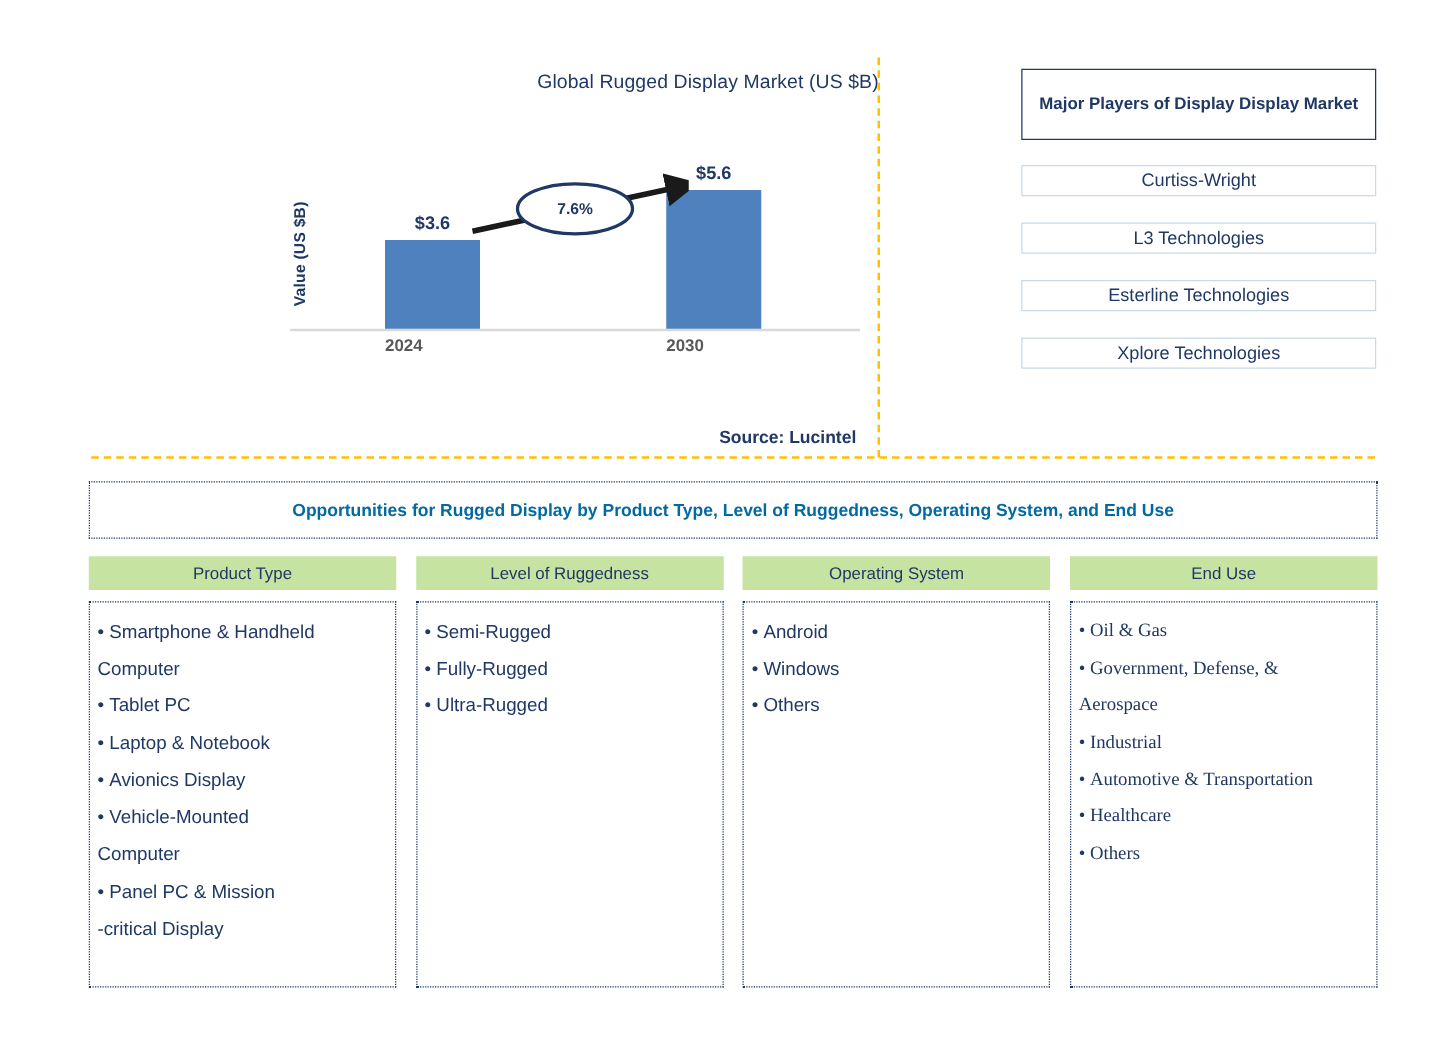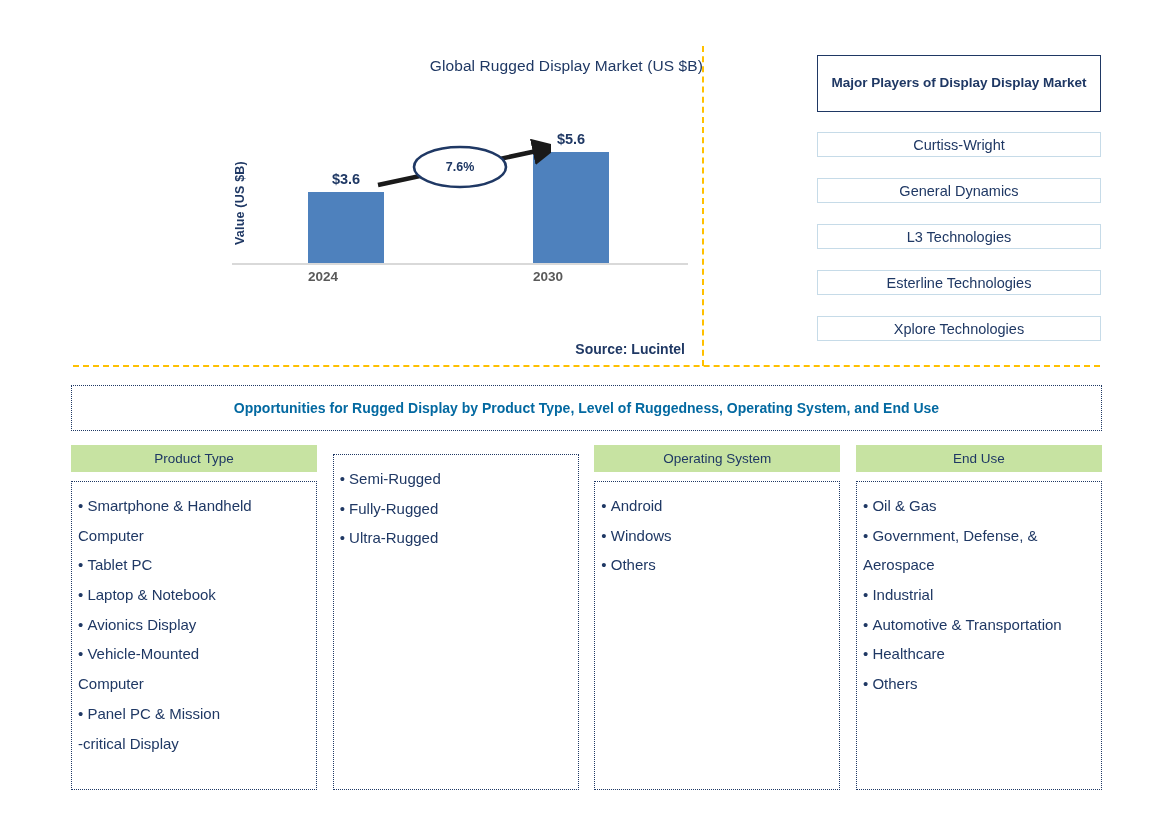--- a/index.html
+++ b/index.html
@@ -245,21 +245,21 @@
     text-indent: -2px;
     white-space: pre-wrap;
   }
   .bullet-item::before {
     content: "\2022\00a0";
   }
   .bullet-item.nobullet::before {
     content: "";
   }
   
-  #column-3 .column-body { overflow: visible; }
+  #column-3 .column-body { overflow: visible; font-family: Liberation Serif, serif; }
   #column-3 .bullet-item { white-space: nowrap; }
 </style>
 </head>
 <body>
 
 <div id="chart-panel">
 
   <div id="chart-title">Global Rugged Display Market (US $B)</div>
 
   <div class="y-axis-label">Value (US $B)</div>
@@ -288,21 +288,20 @@
 
   <div id="source-note">Source: Lucintel</div>
 </div>
 
 <div id="vertical-divider"></div>
 <div id="horizontal-divider"></div>
 
 <div id="players-panel">
   <div id="players-title">Major Players of Display Display Market</div>
   <div class="player-item" id="player-0">Curtiss-Wright</div>
-  <div class="player-item" id="player-1">General Dynamics</div>
   <div class="player-item" id="player-2">L3 Technologies</div>
   <div class="player-item" id="player-3">Esterline Technologies</div>
   <div class="player-item" id="player-4">Xplore Technologies</div>
 </div>
 
 <div id="opportunities-title">Opportunities for Rugged Display by Product Type, Level of Ruggedness, Operating System, and End Use</div>
 
 <div id="columns">
 
   <div class="column" id="column-0">
@@ -314,20 +313,21 @@
       <div class="bullet-item">Laptop &amp; Notebook</div>
       <div class="bullet-item">Avionics Display</div>
       <div class="bullet-item">Vehicle-Mounted</div>
       <div class="bullet-item nobullet">Computer</div>
       <div class="bullet-item">Panel PC &amp; Mission</div>
       <div class="bullet-item nobullet">-critical Display</div>
     </div>
   </div>
 
   <div class="column" id="column-1">
+    <div class="column-header">Level of Ruggedness</div>
     <div class="column-body">
       <div class="bullet-item">Semi-Rugged</div>
       <div class="bullet-item">Fully-Rugged</div>
       <div class="bullet-item">Ultra-Rugged</div>
     </div>
   </div>
 
   <div class="column" id="column-2">
     <div class="column-header">Operating System</div>
     <div class="column-body">

